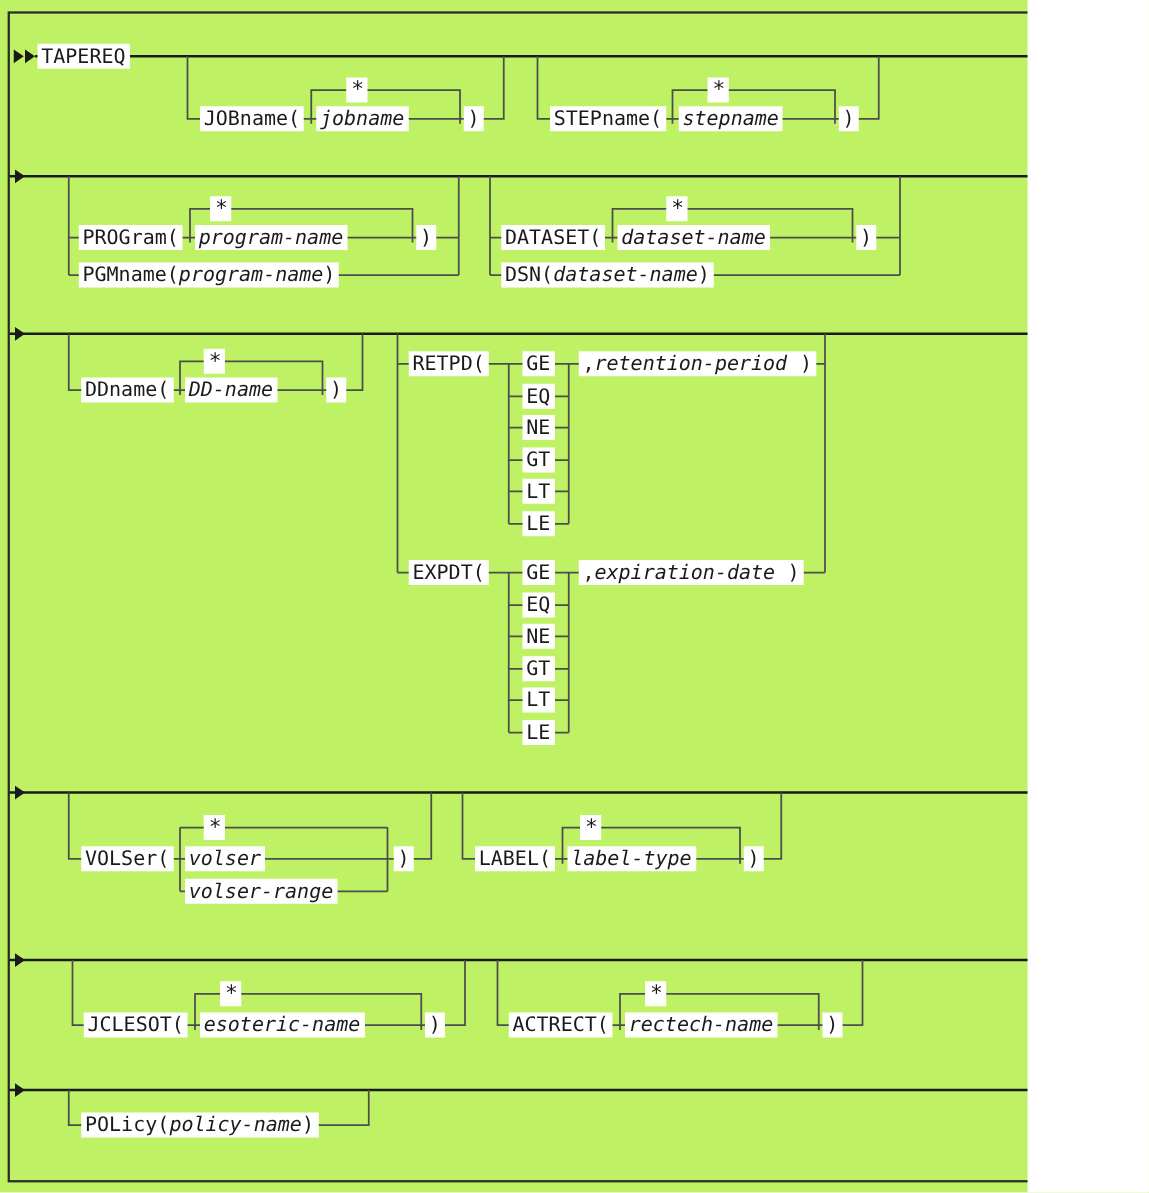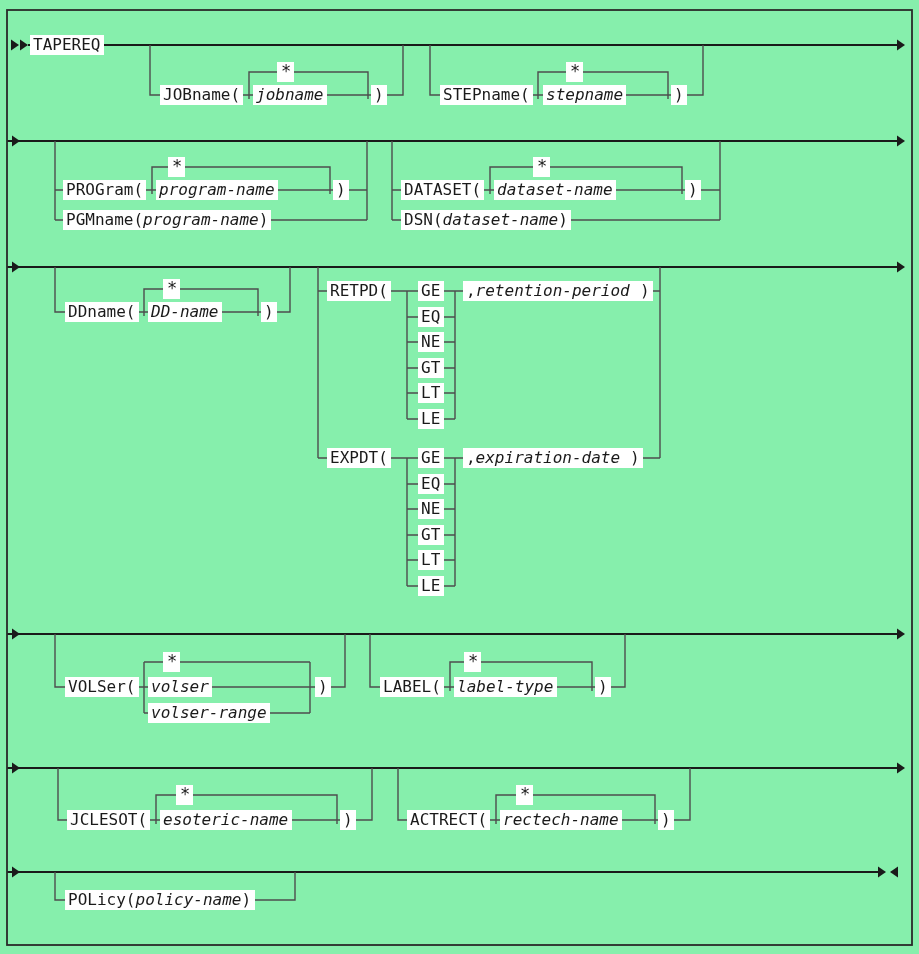--- a/index.html
+++ b/index.html
@@ -1,16 +1,16 @@
 <!DOCTYPE html>
 <html><head>
 <meta charset="utf-8">
 <style>
   html,body{margin:0;padding:0;background:#ffffff;}
-  .page{width:919px;height:954px;background:#86efac;position:relative;overflow:hidden;}
+  .page{width:822px;height:954px;background:#bef264;position:relative;overflow:hidden;}
   svg{display:block;}
   svg text{font-family:"DejaVu Sans Mono","Liberation Mono",monospace;font-size:16px;fill:#1a1a1a;}
   .it{font-style:italic;}
   .st{font-size:17px;}
   .ln{stroke:#4d4d4d;stroke-width:1.4;fill:none;}
   .mn{stroke:#1a1a1a;stroke-width:2;fill:none;}
   .bd{stroke:#2a2a2a;stroke-width:1.8;fill:none;}
   .ah{fill:#1a1a1a;stroke:none;}
   .tbg{fill:#ffffff;}
 </style>

